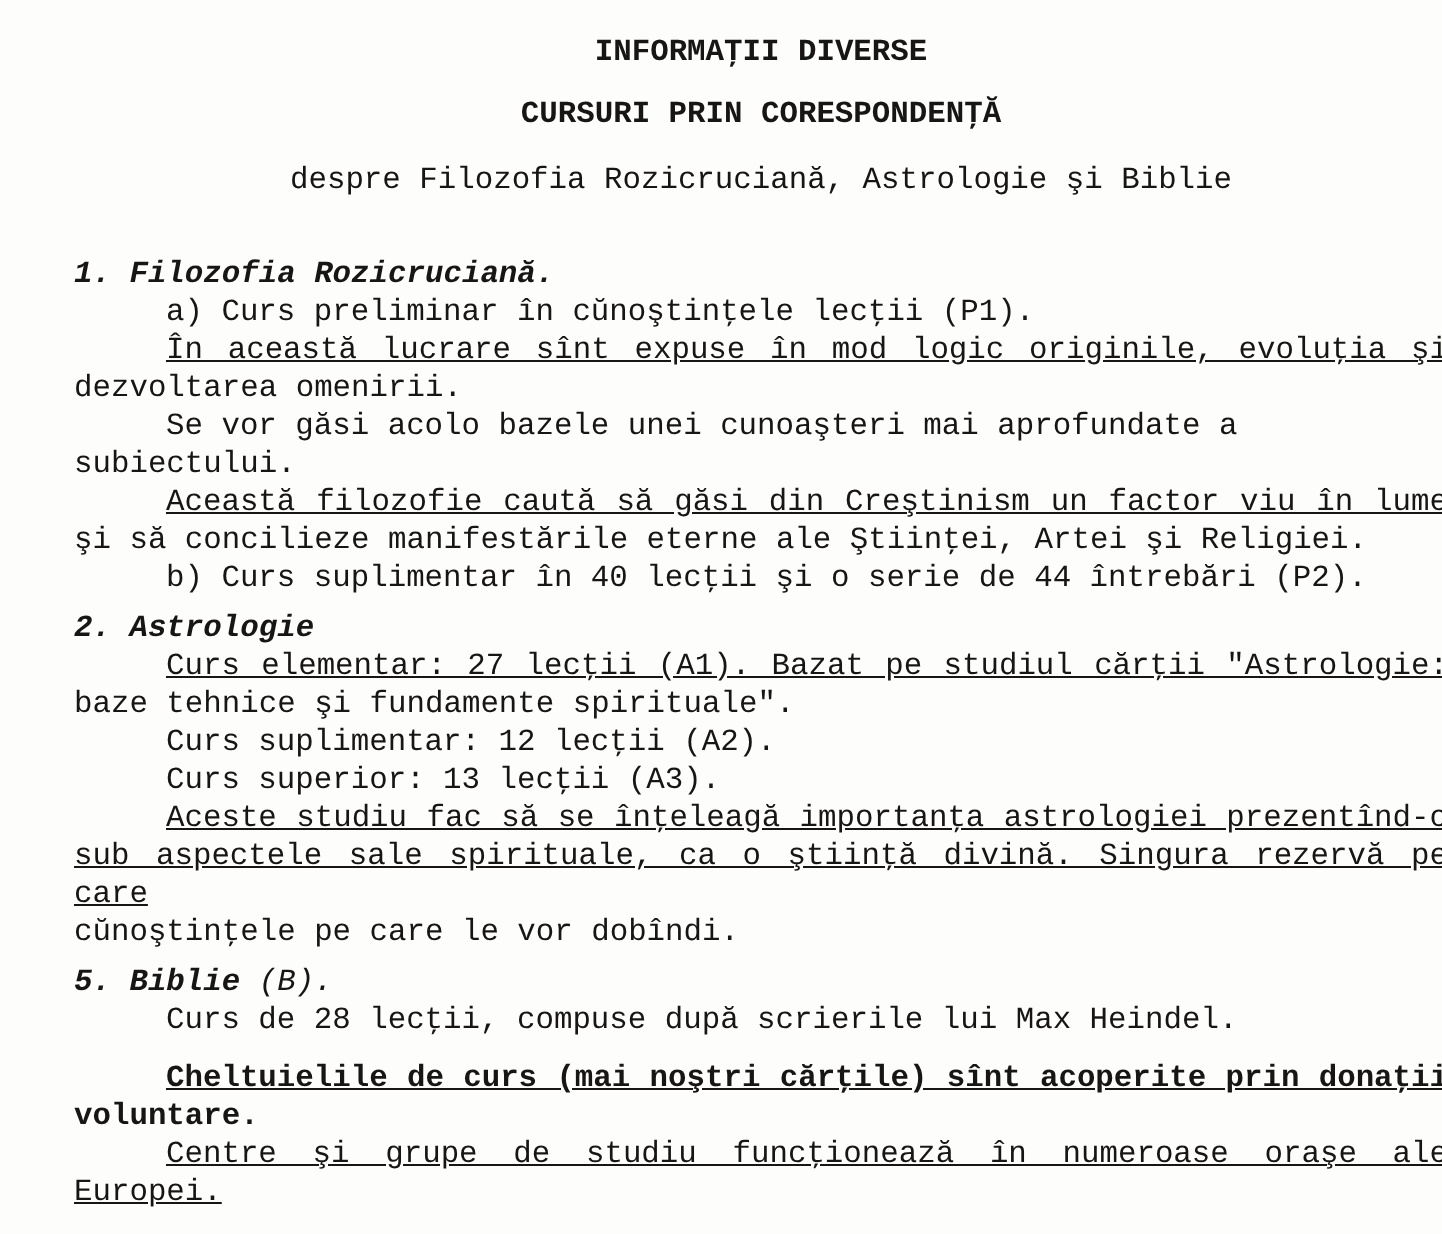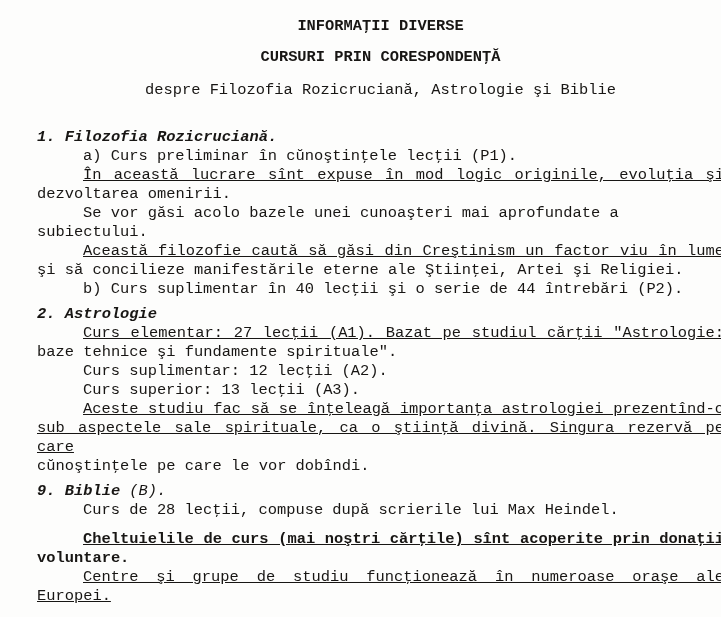--- a/index.html
+++ b/index.html
@@ -51,19 +51,19 @@
       <div class="line">şi să concilieze manifestările eterne ale Ştiinţei, Artei şi Religiei.</div>
       <div class="line indent">b) Curs suplimentar în 40 lecţii şi o serie de 44 întrebări (P2).</div>
       <div class="line heading">2. Astrologie</div>
       <div class="line indent justify">Curs elementar: 27 lecţii (A1). Bazat pe studiul cărţii "Astrologie:</div>
       <div class="line">baze tehnice şi fundamente spirituale".</div>
       <div class="line indent">Curs suplimentar: 12 lecţii (A2).</div>
       <div class="line indent">Curs superior: 13 lecţii (A3).</div>
       <div class="line indent justify">Aceste studiu fac să se înţeleagă importanţa astrologiei prezentînd-o</div>
       <div class="line justify">sub aspectele sale spirituale, ca o ştiinţă divină. Singura rezervă pe care</div>
       <div class="line">cŭnoştinţele pe care le vor dobîndi.</div>
-      <div class="line heading"><span class="bold">9. Biblie</span><span class="rest"> (B).</span></div>
+      <div class="line heading"><span class="bold">5. Biblie</span><span class="rest"> (B).</span></div>
       <div class="line indent">Curs de 28 lecţii, compuse după scrierile lui Max Heindel.</div>
       <div class="line indent justify bold spaced">Cheltuielile de curs (mai noştri cărţile) sînt acoperite prin donaţii</div>
       <div class="line bold">voluntare.</div>
       <div class="line indent justify">Centre şi grupe de studiu funcţionează în numeroase oraşe ale Europei.</div>
     </div>
 </div>
 
 </body></html>

